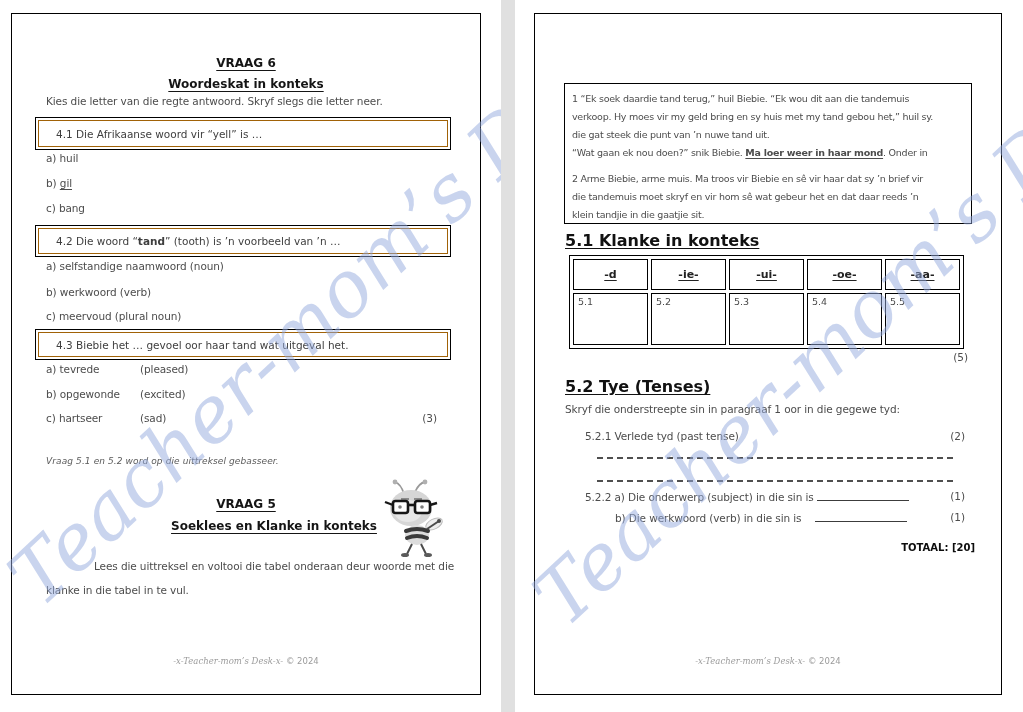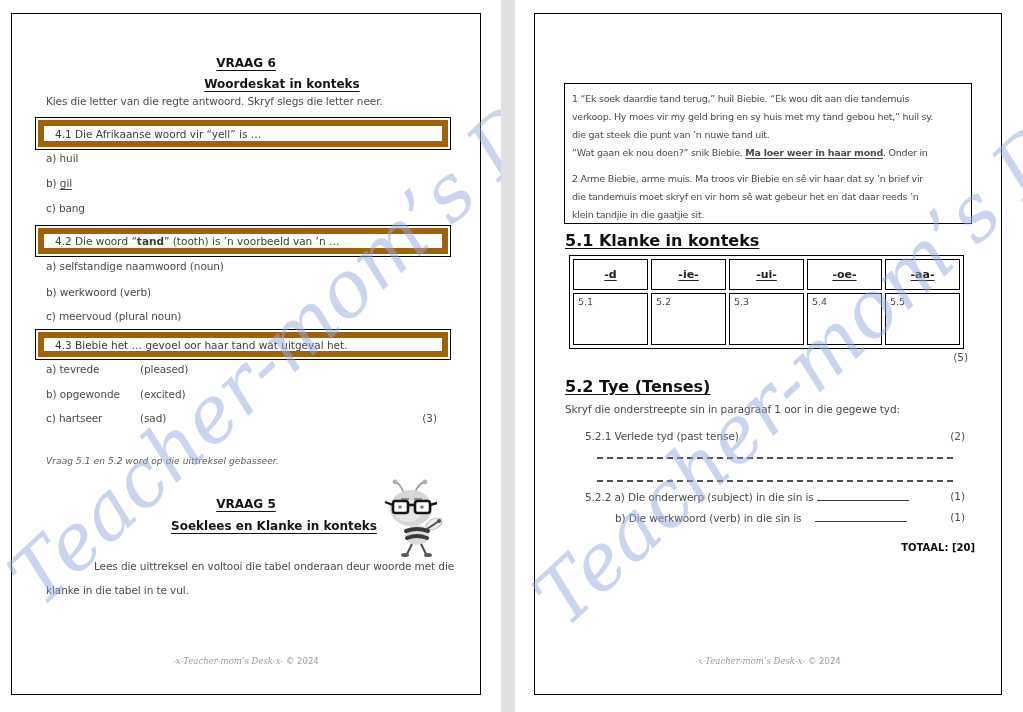--- a/index.html
+++ b/index.html
@@ -11,22 +11,22 @@
   .page{position:absolute;top:0;height:712px;background:#fff;overflow:hidden;}
   #page-left{left:0;width:501px;}
   #page-right{left:515px;width:508px;}
   .frame{position:absolute;border:1.5px solid #000;box-sizing:border-box;}
   #frame-left{left:11px;top:13px;width:470px;height:682px;}
   #frame-right{left:19px;top:13px;width:468px;height:682px;}
 
   .t{position:absolute;white-space:nowrap;font-size:10.5px;color:#4c4c4c;letter-spacing:-0.1px;}
   .hd{position:absolute;left:11px;width:470px;text-align:center;font-weight:bold;font-size:12px;color:#151515;white-space:nowrap;}
   .hd .u2{text-decoration:underline;text-underline-offset:3px;}
-  .qbox{position:absolute;left:38px;width:410px;border:6px solid #a16207;outline:1.5px solid #000;outline-offset:2px;
-        background:transparent;display:flex;align-items:center;padding:0 11px;box-sizing:border-box;
+  .qbox{position:absolute;left:38px;width:410px;border:1px solid #a16207;outline:1.5px solid #000;outline-offset:2px;
+        background:transparent;display:flex;align-items:center;padding:0 17px;box-sizing:border-box;
         font-size:10.5px;color:#3e3e3e;white-space:nowrap;}
   .marks{position:absolute;font-size:10.5px;color:#4c4c4c;white-space:nowrap;}
   .note{position:absolute;font-style:italic;font-size:9px;color:#5a5a5a;white-space:nowrap;letter-spacing:0.1px;}
   .b{font-weight:bold;}
   .u{text-decoration:underline;text-underline-offset:2px;}
   .bh{position:absolute;font-weight:bold;font-size:16px;color:#111;text-decoration:underline;text-underline-offset:2px;white-space:nowrap;}
 
   .excerpt-box{position:absolute;left:49px;top:83px;width:408px;height:141px;border:1.5px solid #000;
                box-sizing:border-box;padding:6px 7px;overflow:hidden;}
   .ex{font-size:9.5px;line-height:18px;color:#4c4c4c;letter-spacing:-0.25px;white-space:nowrap;}
@@ -54,21 +54,21 @@
 </style>
 </head>
 <body>
 
 <div class="gap-band"></div>
 
 <div class="page" id="page-left">
   <div class="frame" id="frame-left"></div>
 
   <div class="hd" style="top:56px;"><span class="u2">VRAAG 6</span></div>
-  <div class="hd" style="top:77px;padding-left:36px;"><span class="u2">Woordeskat in konteks</span></div>
+  <div class="hd" style="top:77px;"><span class="u2">Woordeskat in konteks</span></div>
   <div class="t" style="left:46px;top:95px;">Kies die letter van die regte antwoord. Skryf slegs die letter neer.</div>
 
   <div class="qbox" style="top:120px;height:27px;">4.1 Die Afrikaanse woord vir “yell” is …</div>
   <div class="t" style="left:46px;top:152px;">a) huil</div>
   <div class="t" style="left:46px;top:177px;"><span>b) </span><span class="u">gil</span></div>
   <div class="t" style="left:46px;top:202px;">c) bang</div>
 
   <div class="qbox" style="top:228px;height:26px;">
       <span>4.2 Die woord “</span>
       <span class="b">tand</span>

